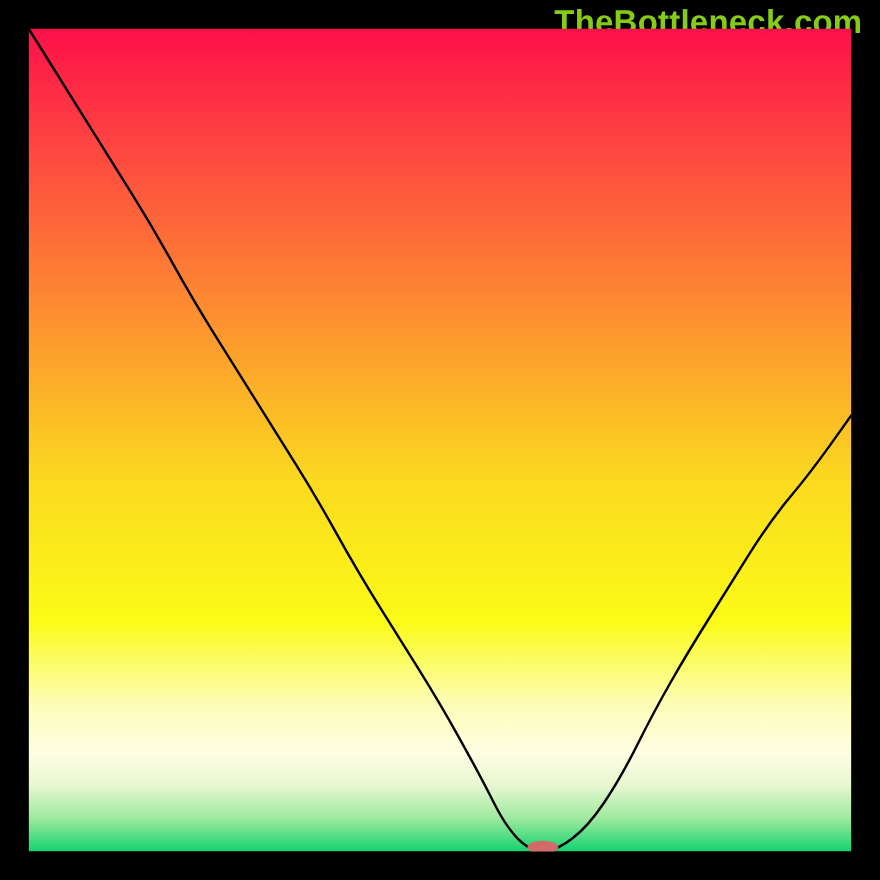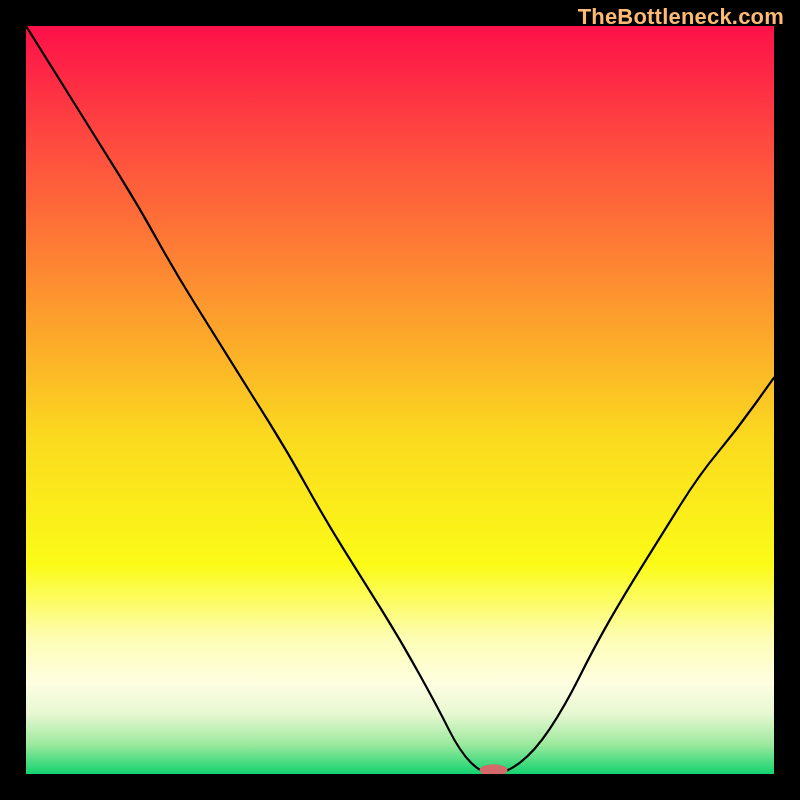--- a/index.html
+++ b/index.html
@@ -14,23 +14,23 @@
     position: relative;
     width: 800px;
     height: 800px;
     background: #000;
   }
   .watermark {
     position: absolute;
     top: 4px;
     right: 16px;
     font-family: Arial, Helvetica, sans-serif;
-    font-size: 22px;
+    font-size: 30px;
     font-weight: bold;
-    color: #fdba74;
+    color: #84cc16;
     letter-spacing: 0.2px;
   }
   svg.plot {
     position: absolute;
     top: 26px;
     left: 26px;
     width: 748px;
     height: 748px;
     display: block;
   }

